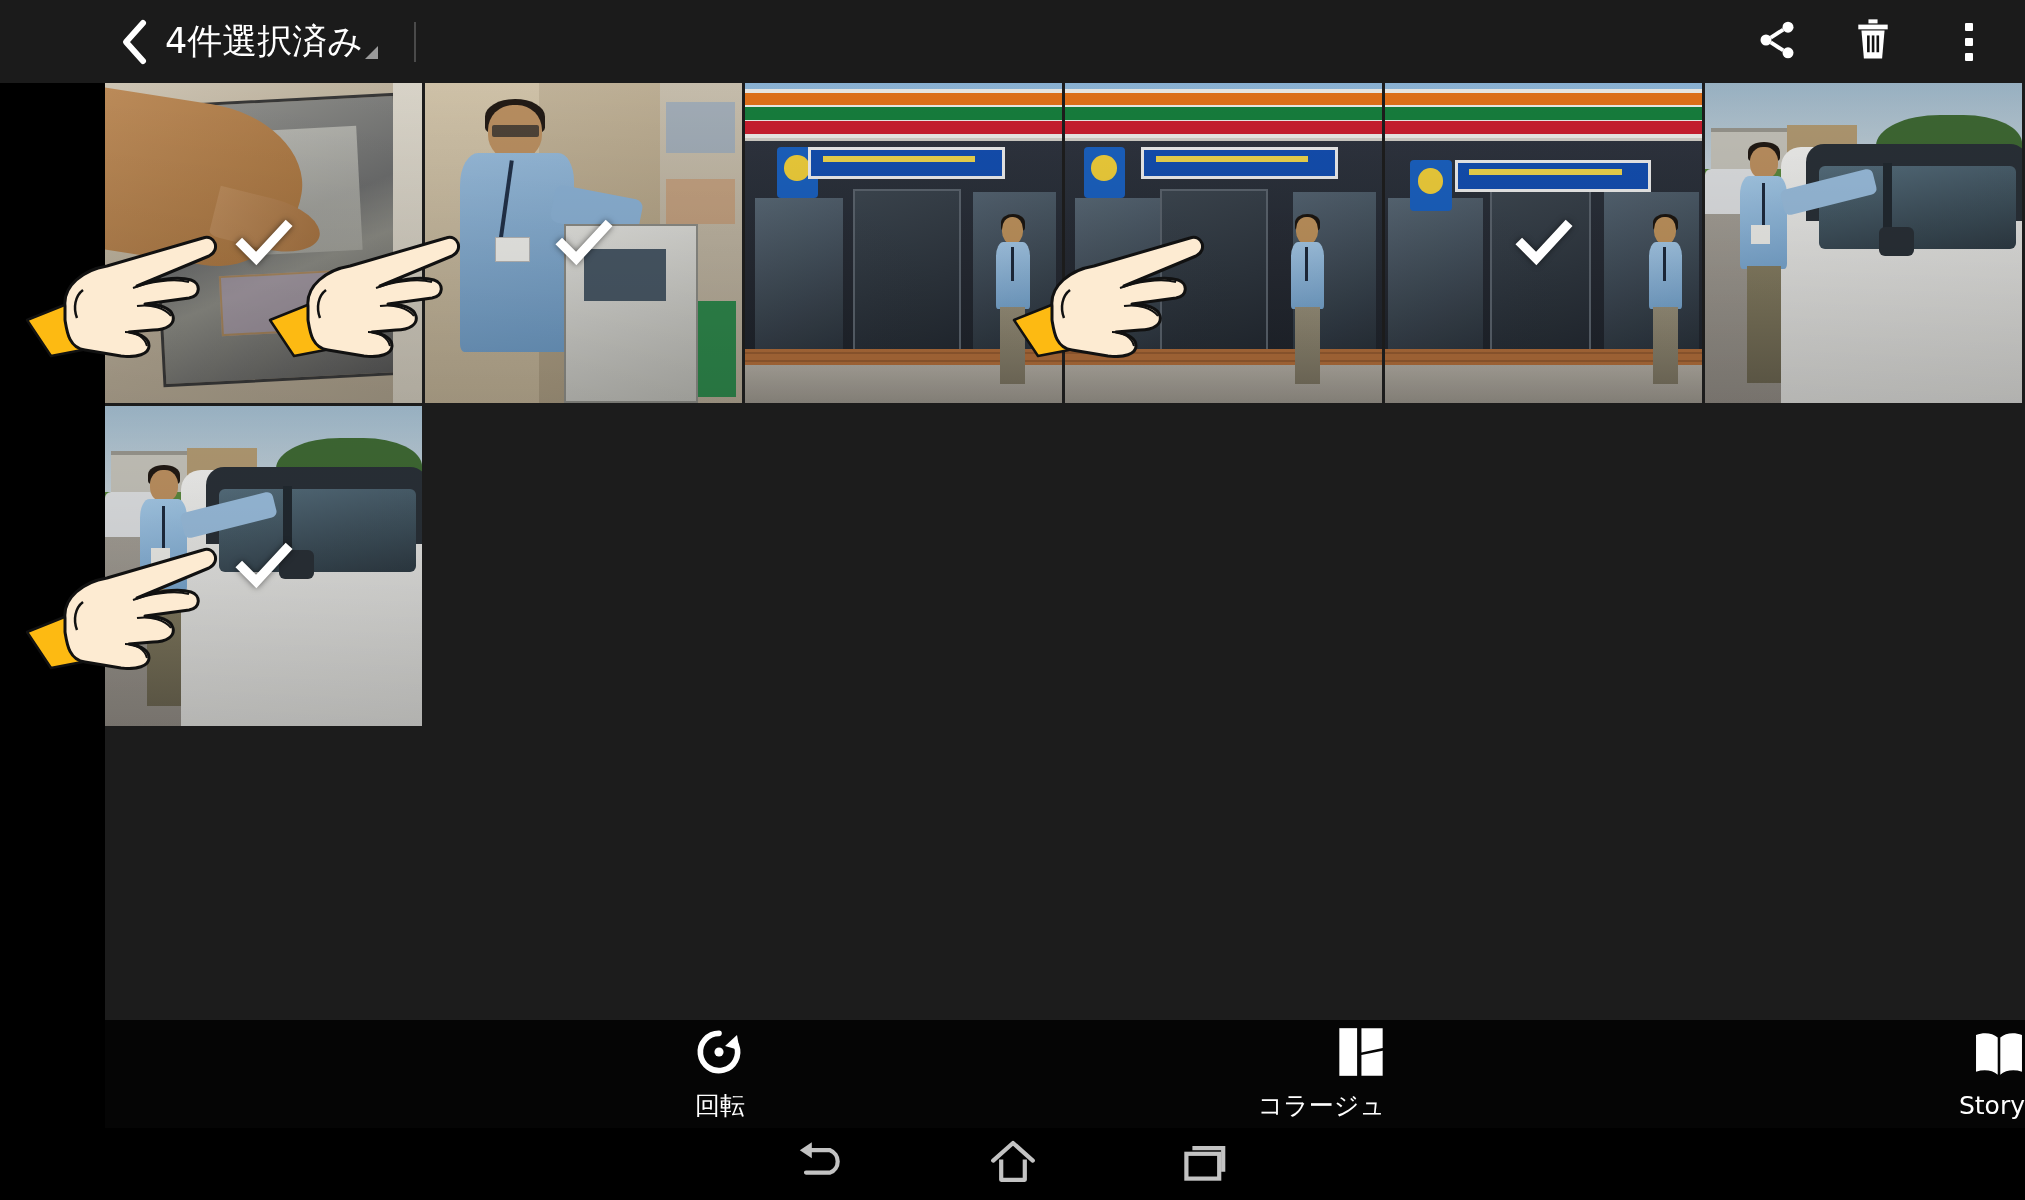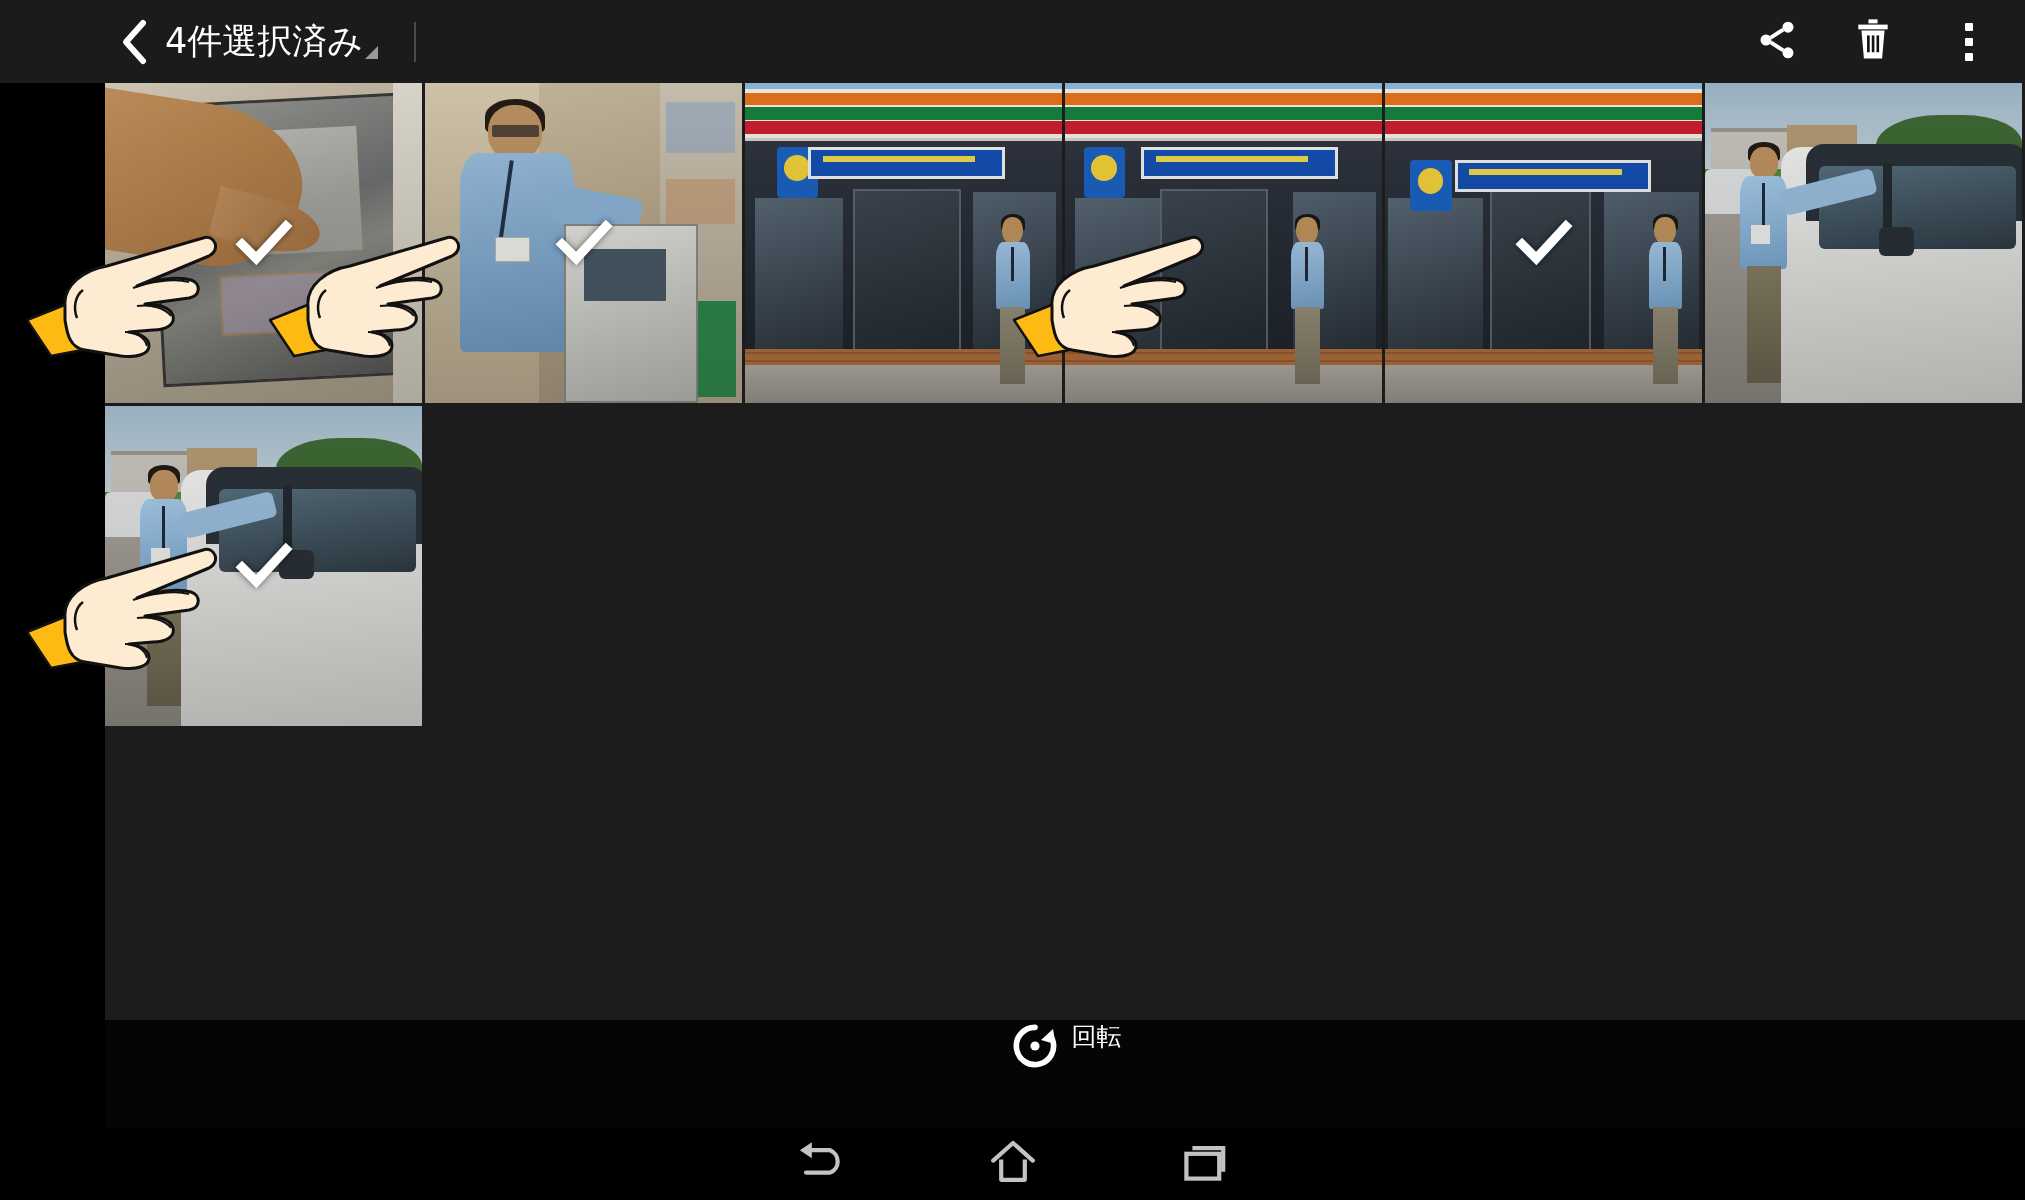--- a/index.html
+++ b/index.html
@@ -84,21 +84,21 @@
 
   
   #bottombar {
     position:absolute; left:0; top:1020px;
     width:1920px; height:108px;
     background:#050505;
     display:flex; align-items:center;
   }
   .tool {
     flex:1 1 0; height:108px;
-    display:flex; flex-direction:row; align-items:flex-start; justify-content:center;
+    display:flex; flex-direction:column; align-items:flex-end; justify-content:center;
     gap:11px; cursor:pointer;
   }
   .tool-label { color:#fff; font-size:25px; font-family:"DejaVu Sans", sans-serif; }
   .tool-icon { height:52px; display:flex; align-items:center; justify-content:center; }
 
   
   #navbar {
     position:absolute; left:-105px; top:1128px;
     width:2025px; height:72px; background:#000;
     display:flex; align-items:center; justify-content:center; gap:0;
@@ -467,21 +467,40 @@
         <span class="tool-icon">
           <svg width="52" height="52" viewBox="0 0 24 24">
             <path d="M12 3.4 a8.6 8.6 0 1 0 8.0 5.5" fill="none" stroke="#fff" stroke-width="2.6" stroke-linecap="round"></path>
             <polygon points="20.3,4.2 21.6,11.2 14.8,9.2" fill="#fff"></polygon>
             <circle cx="12" cy="12" r="2.1" fill="#fff"></circle>
           </svg>
         </span>
         <span class="tool-label">回転</span>
       </div>
 
-
+      <div class="tool">
+        <span class="tool-icon">
+          <svg width="48" height="52" viewBox="0 0 22 24">
+            <rect x="1" y="1" width="8.2" height="22" fill="#fff"></rect>
+            <polygon points="11.2,1 21,1 21,10.2 11.2,12.2" fill="#fff"></polygon>
+            <polygon points="11.2,13.4 21,11.4 21,23 11.2,23" fill="#fff"></polygon>
+          </svg>
+        </span>
+        <span class="tool-label">コラージュ</span>
+      </div>
+
+      <div class="tool">
+        <span class="tool-icon">
+          <svg width="52" height="48" viewBox="0 0 24 22">
+            <path d="M1.4 2.2 C5 0.8 9 1.2 11.4 3.4 L11.4 20.6 C9 18.4 5 18 1.4 19.2 Z" fill="#fff"></path>
+            <path d="M22.6 2.2 C19 0.8 15 1.2 12.6 3.4 L12.6 20.6 C15 18.4 19 18 22.6 19.2 Z" fill="#fff"></path>
+          </svg>
+        </span>
+        <span class="tool-label">Story</span>
+      </div>
 
     </div>
 
     <div id="navbar">
 
       <div class="nav-btn">
         <span>
           <svg width="52" height="46" viewBox="0 0 26 23">
             <path d="M4.5 16.8 L16.5 16.8 A6 6 0 0 0 16.5 5.6 L6.0 5.6" fill="none" stroke="#c3c3c3" stroke-width="2.1" stroke-linecap="round"></path>
             <polygon points="7.4,1.6 7.4,9.6 1.4,5.6" fill="#c3c3c3"></polygon>

